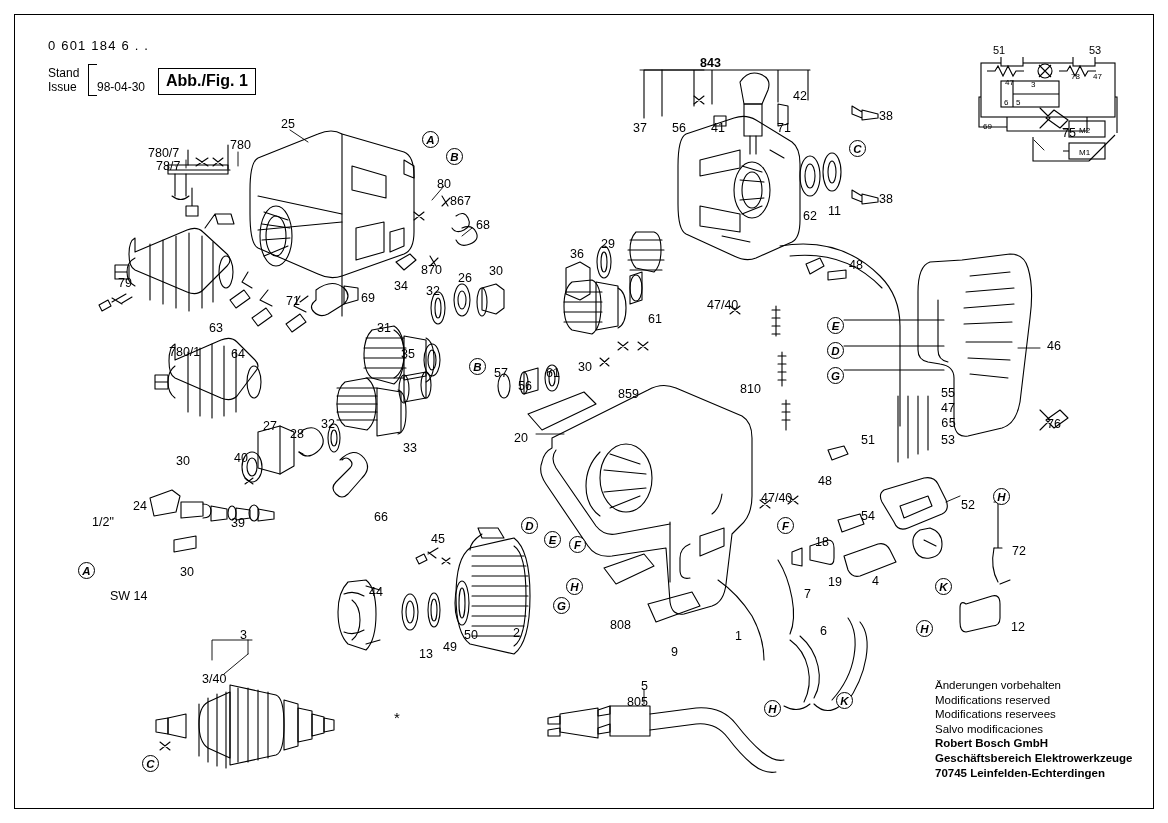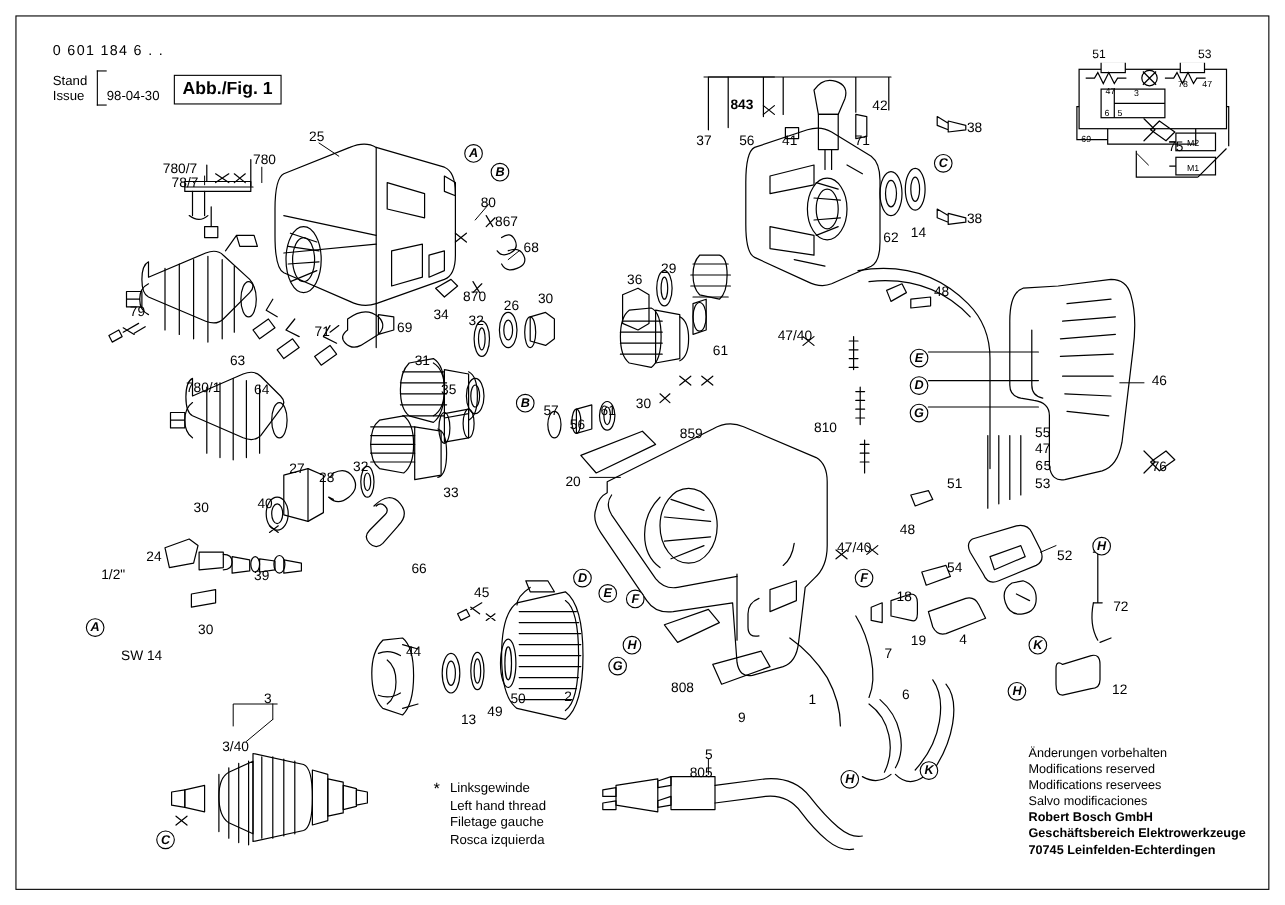--- a/index.html
+++ b/index.html
@@ -440,30 +440,30 @@
         <text x="10" y="72">69</text>
         <text x="106" y="76">M2</text>
         <text x="106" y="98">M1</text>
       </g>
     </svg>
   </div>
   <div class="lbl sm" style="left:993px; top:44px;">51</div>
   <div class="lbl sm" style="left:1089px; top:44px;">53</div>
 
   <div id="callout-layer">
-      <div class="lbl bold" style="left: 664px; top: 57px; margin-top: 32px;">843</div>
+      <div class="lbl bold" style="left: 700px; top: 57px;">843</div>
       <div class="lbl" style="left: 633px; top: 122px;">37</div>
       <div class="lbl" style="left: 672px; top: 122px;">56</div>
       <div class="lbl" style="left: 711px; top: 122px;">41</div>
       <div class="lbl" style="left: 777px; top: 122px;">71</div>
       <div class="lbl" style="left: 793px; top: 90px;">42</div>
       <div class="lbl" style="left: 879px; top: 110px;">38</div>
       <div class="lbl" style="left: 879px; top: 193px;">38</div>
       <div class="lbl" style="left: 803px; top: 210px;">62</div>
-      <div class="lbl" style="left: 828px; top: 205px;">14</div>
+      <div class="lbl" style="left: 828px; top: 205px;">11</div>
       <div class="lbl" style="left: 849px; top: 259px;">48</div>
       <div class="lbl" style="left: 707px; top: 299px;">47/40</div>
       <div class="lbl" style="left: 740px; top: 383px;">810</div>
       <div class="lbl" style="left: 761px; top: 492px;">47/40</div>
       <div class="lbl" style="left: 818px; top: 475px;">48</div>
       <div class="lbl" style="left: 861px; top: 494px; margin-top: 16px;">54</div>
       <div class="lbl" style="left: 961px; top: 462px; margin-top: 37px;">52</div>
       <div class="lbl" style="left: 1012px; top: 545px;">72</div>
       <div class="lbl" style="left: 1011px; top: 621px;">12</div>
       <div class="lbl" style="left: 1062px; top: 127px;">75</div>
@@ -551,26 +551,20 @@
       <div class="circ" style="left: 993px; top: 488px;">H</div>
       <div class="circ" style="left: 935px; top: 578px;">K</div>
       <div class="circ" style="left: 916px; top: 620px;">H</div>
       <div class="circ" style="left: 764px; top: 700px;">H</div>
       <div class="circ" style="left: 836px; top: 692px;">K</div>
       <div class="circ" style="left: 78px; top: 562px;">A</div>
       <div class="circ" style="left: 142px; top: 755px;">C</div>
     </div>
 
   <div class="lh-star">*</div>
-  <div class="lh-note">
-    <div>Linksgewinde</div>
-    <div>Left hand thread</div>
-    <div>Filetage gauche</div>
-    <div>Rosca izquierda</div>
-  </div>
 
   <div class="footer">
     <div>Änderungen vorbehalten</div>
     <div>Modifications reserved</div>
     <div>Modifications reservees</div>
     <div>Salvo modificaciones</div>
     <div class="b">Robert Bosch GmbH</div>
     <div class="b">Geschäftsbereich Elektrowerkzeuge</div>
     <div class="b">70745 Leinfelden-Echterdingen</div>
   </div>

